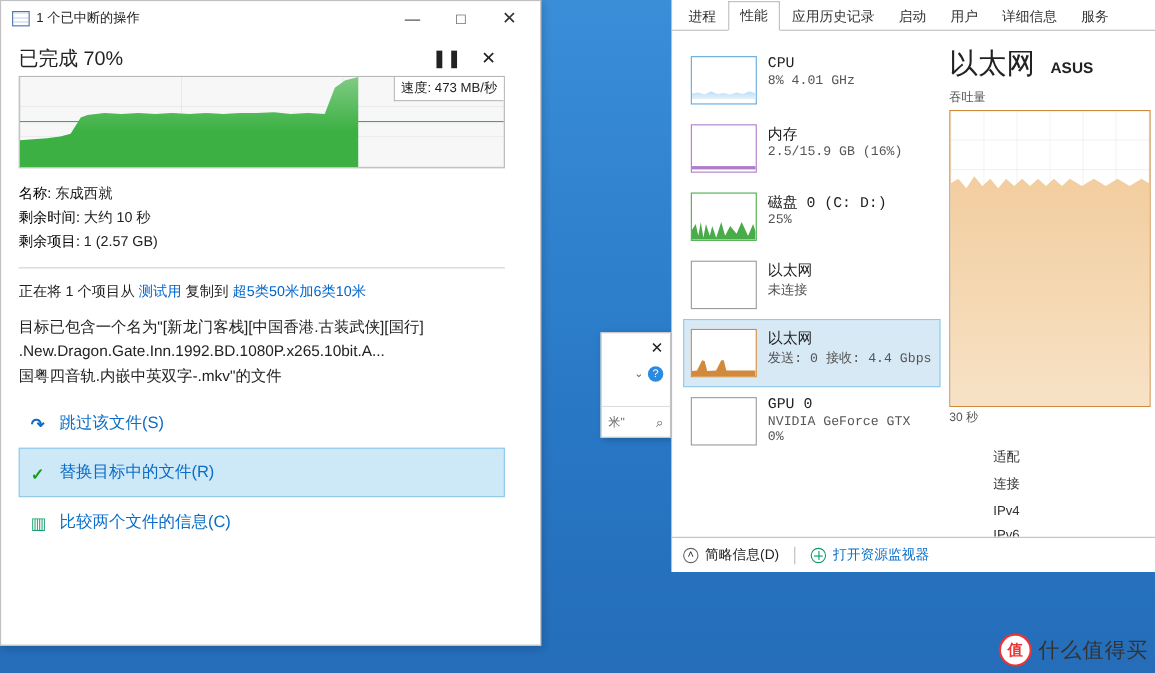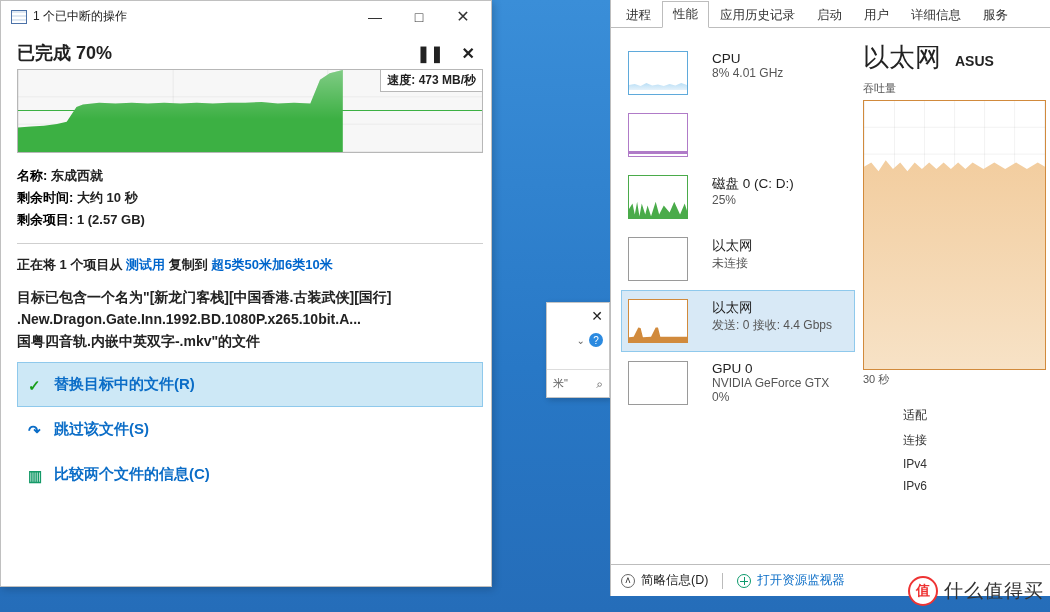--- a/index.html
+++ b/index.html
@@ -36,21 +36,21 @@
       repeating-linear-gradient(0deg, #ffffff 0 2px, #dfe8f2 2px 4px);
     margin: 0 6px 0 4px;
   }
   .copy-titlebar .title { flex: 1; font-size: 12px; }
   .win-btn {
     width: 44px; height: 30px; display:flex; align-items:center; justify-content:center;
     font-size: 14px; color:#333;
   }
   .win-btn.close { font-size: 16px; }
 
-  .copy-body { padding: 8px 8px 0 16px; flex:1; overflow:hidden;font-weight:bold; }
+  .copy-body { padding: 8px 32px 0 16px; flex:1; overflow:hidden; }
 
   .progress-header {
     display:flex; align-items:center; justify-content:space-between;
     margin-bottom: 4px;
   }
   .progress-title { font-size: 18px; }
   .progress-ctrl { display:flex; gap:18px; padding-right:8px;}
   .progress-ctrl span { font-size:16px; }
 
   .chart-box {
@@ -125,41 +125,41 @@
   .mini-popup .mini-row .chev { font-size:10px;color:#666;}
   .mini-popup .mini-search {
     border-top:1px solid #ddd; height:28px;display:flex; align-items:center;
     justify-content:space-between; padding:0 6px; color:#666;font-size:11px;
   }
   .mini-popup .mini-search .mag { font-size:12px; }
 
   
   .tm-window {
     position:absolute; left:610px; top:0;
-    width:440px; height:596px;
+    width:440px; height:520px;
     background:#ffffff;
     border-left:1px solid #bdbdbd;
     display:flex; flex-direction:column;
   }
   .tm-tabs {
     display:flex; height:28px; border-bottom:1px solid #bdbdbd;
     font-size:12.5px; align-items:flex-end;
     padding-left:4px; gap:0;
   }
   .tm-tab {
     padding:4px 10px 4px 10px; border:1px solid transparent; border-bottom:none;
     position:relative; top:1px; color:#333;
   }
   .tm-tab.active { border:1px solid #bdbdbd; border-bottom:1px solid #fff; background:#fff; }
 
   .tm-body { flex:1; display:flex; overflow:hidden; }
 
   .tm-list { width:248px; padding:14px 4px 0 10px; }
   .tm-item {
-    display:flex; gap:24px; padding:8px 6px; border:1px solid transparent;
+    display:flex; gap:10px; padding:8px 6px; border:1px solid transparent;font-family:Liberation Mono, monospace;
   }
   .tm-item.selected { background:#d8e9f6; border:1px solid #8fc9ec; }
   .thumb {
     width:60px; height:44px; border:1px solid #9a9a9a; background:#fff;
     position:relative; overflow:hidden;
   }
   .thumb.cpu { border-color:#5faadb; }
   .thumb.cpu::after{content:"";position:absolute;left:0;right:0;bottom:4px;height:10px;
     background: linear-gradient(180deg,#a7d6f3,#e5f2fb);
     clip-path: polygon(0 100%,0 50%,10% 40%,20% 60%,30% 30%,40% 55%,50% 45%,60% 60%,70% 40%,80% 55%,90% 30%,100% 50%,100% 100%);}
@@ -288,27 +288,27 @@
       <span>正在将 1 个项目从 </span><a href="#">测试用</a><span> 复制到 </span><a href="#">超5类50米加6类10米</a>
     </div>
 
     <div class="info-para">
       <div>目标已包含一个名为"[新龙门客栈][中国香港.古装武侠][国行]</div>
       <div>.New.Dragon.Gate.Inn.1992.BD.1080P.x265.10bit.A...</div>
       <div>国粤四音轨.内嵌中英双字-.mkv"的文件</div>
     </div>
 
     <div style="height:10px"></div>
+    <div class="option-item">
+      <span class="opt-ico ico-skip"></span>
+      <span>跳过该文件(S)</span>
+    </div>
     <div class="option-item selected">
       <span class="opt-ico ico-check"></span>
       <span>替换目标中的文件(R)</span>
-    </div>
-    <div class="option-item">
-      <span class="opt-ico ico-skip"></span>
-      <span>跳过该文件(S)</span>
     </div>
     <div class="option-item">
       <span class="opt-ico ico-compare"></span>
       <span>比较两个文件的信息(C)</span>
     </div>
 
   </div>
 </div>
 
 <div class="mini-popup">
@@ -341,20 +341,24 @@
     <div class="tm-list">
       <div class="tm-item">
         <div class="thumb cpu"></div>
         <div class="txt">
             <div class="name">CPU</div>
             <div class="sub">8% 4.01 GHz</div>
           </div>
       </div>
       <div class="tm-item">
         <div class="thumb mem"></div>
+        <div class="txt">
+            <div class="name">内存</div>
+            <div class="sub">2.5/15.9 GB (16%)</div>
+          </div>
       </div>
       <div class="tm-item">
         <div class="thumb disk"></div>
         <div class="txt">
             <div class="name">磁盘 0 (C: D:)</div>
             <div class="sub">25%</div>
           </div>
       </div>
       <div class="tm-item">
         <div class="thumb eth0"></div>

